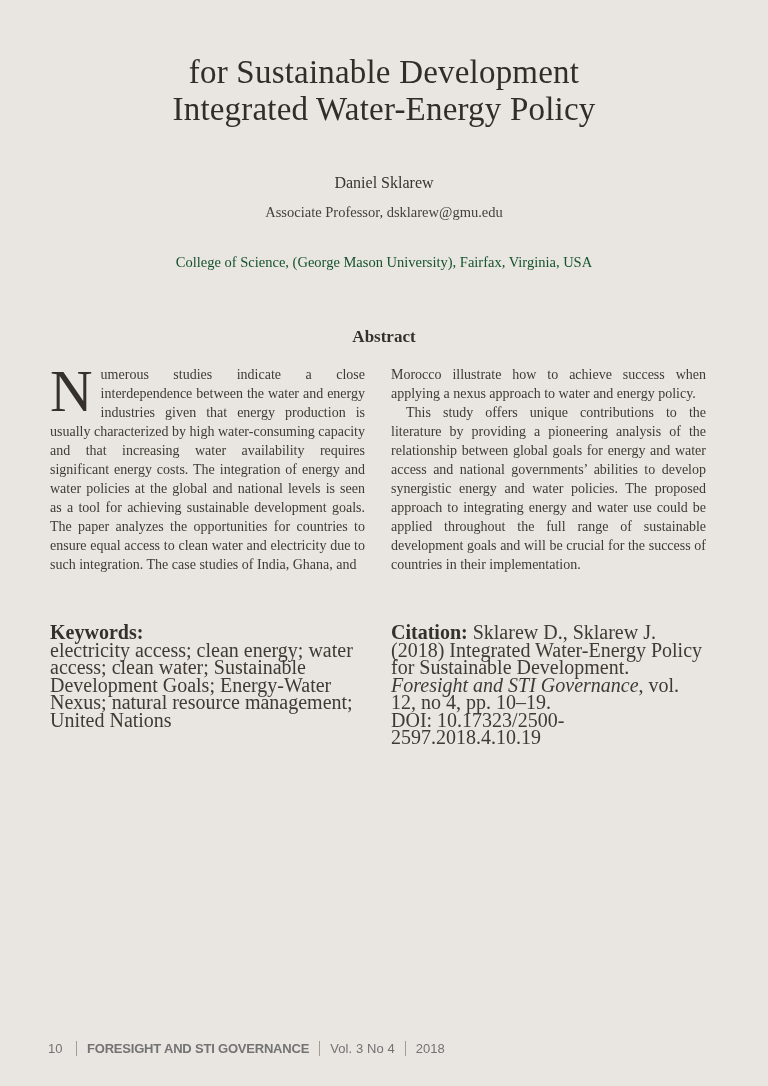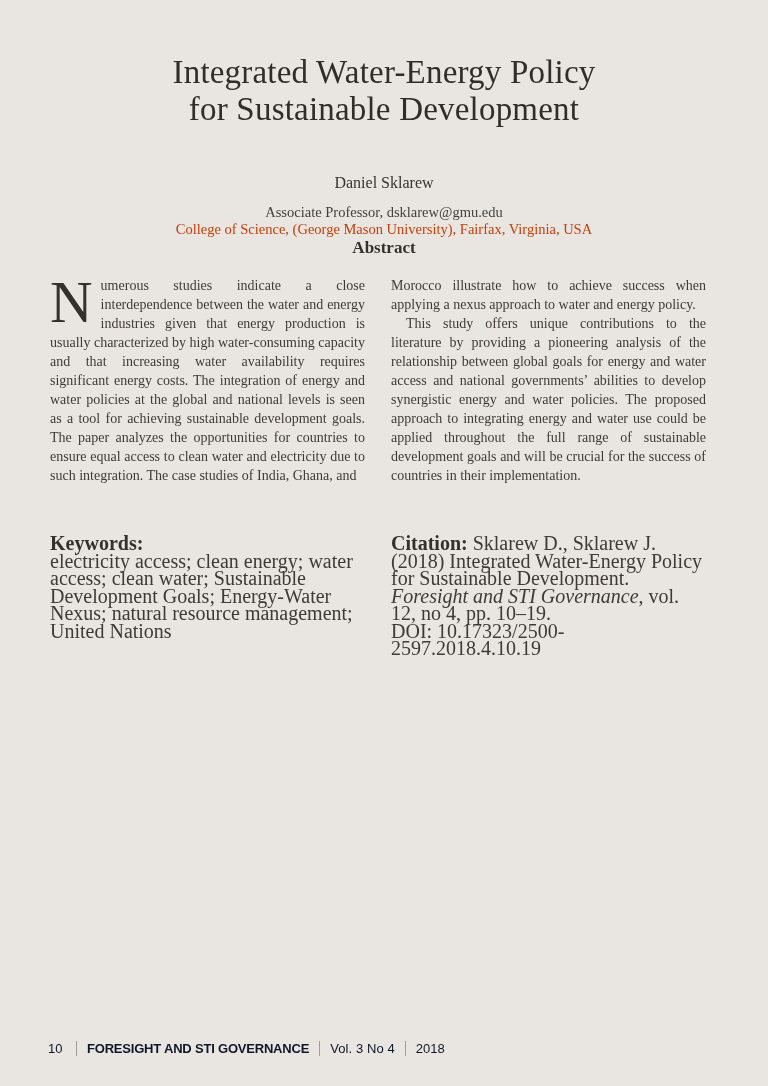--- a/index.html
+++ b/index.html
@@ -38,25 +38,27 @@
     font-size: 16px;
     font-weight: 400;
     color: #38332d;
   }
   .author-role {
     margin-top: 12px;
     font-size: 14.5px;
     color: #45403a;
   }
   .affiliation {
+    margin-top: 33px;
     text-align: center;
     font-size: 14.5px;
-    color: #c2410c;
+    color: #14532d;
   }
   .abstract-heading {
+    margin-top: 56px;
     text-align: center;
     font-size: 17px;
     font-weight: 700;
     color: #35302b;
   }
   .content {
     margin-left: 50px;
     width: 656px;
   }
   .columns {
@@ -97,43 +99,43 @@
   .meta-col em { font-style: italic; }
   .doi-line { margin-top: 0; }
   .footer {
     position: absolute;
     left: 48px;
     bottom: 30px;
     display: flex;
     align-items: center;
     font-family: "Liberation Sans", sans-serif;
     font-size: 13px;
-    color: #0f172a;
+    color: #737373;
   }
   .footer .sep {
     width: 1px;
     height: 15px;
     background: #a29c95;
     margin: 0 10px;
   }
   .footer .journal {
     font-weight: 700;
     letter-spacing: -0.2px;
   }
   .footer .pagenum { min-width: 18px; }
   .footer .vol { letter-spacing: 0.1px; }
 </style>
 </head>
 <body>
 
 <div class="page">
 
   <h1 class="title" style="margin:0;">
+    <span>for Sustainable Development</span>
     <span>Integrated Water-Energy Policy</span>
-    <span>for Sustainable Development</span>
   </h1>
 
   <div class="authors">
     <div class="author-name">Daniel Sklarew</div>
     <div class="author-role">Associate Professor,  dsklarew@gmu.edu</div>
   </div>
 
   <div class="affiliation">College of Science, (George Mason University), Fairfax, Virginia, USA</div>
 
   <div class="abstract-heading">Abstract</div>

